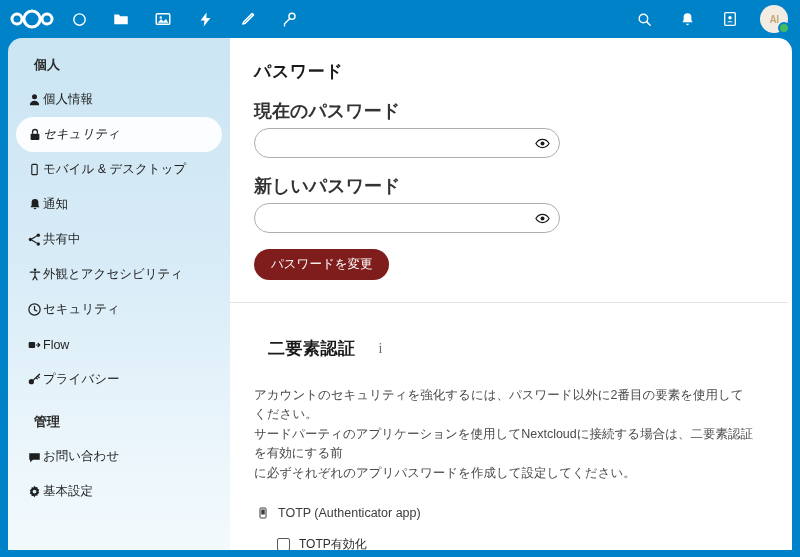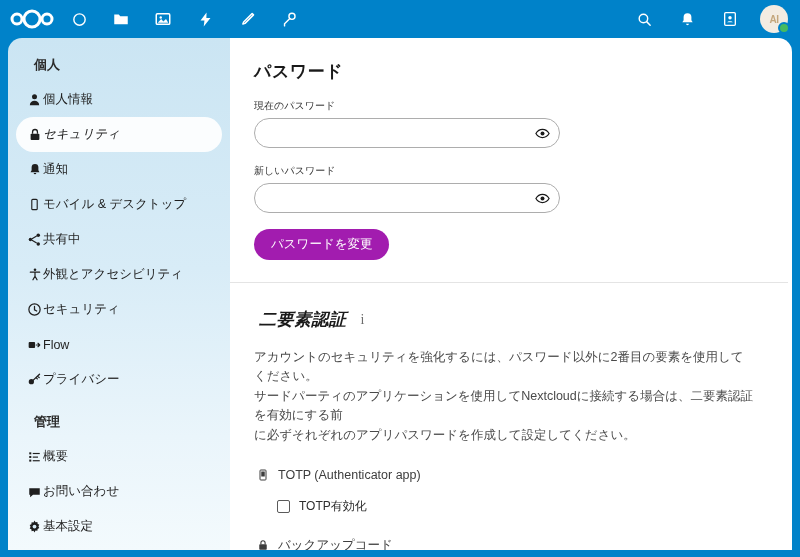--- a/index.html
+++ b/index.html
@@ -83,38 +83,38 @@
   .content {
     flex: 1; height: 512px;
     background: #ffffff;
     padding: 22px 26px 0 24px;
     overflow: hidden;
   }
   .h2 {
     font-size: 17px; font-weight: bold; color: #1a1a1a;
     margin-bottom: 16px; letter-spacing: 0.5px;
   }
-  .field-label { font-size: 10px; color: #333; margin-bottom: 5px; }
+  .field-label { font-size: 18px; color: #333; margin-bottom: 5px; font-weight: bold; }
   .input-wrap { position: relative; width: 306px; margin-bottom: 16px; }
   .input-box {
     width: 306px; height: 30px;
     border: 1.5px solid #adadad; border-radius: 16px;
     background: #fff; font-size: 12.5px;
     padding: 0 34px 0 12px;
     font-family: inherit; color: #222;
     outline: none;
   }
   .eye-btn {
     position: absolute; right: 9px; top: 6px;
     width: 18px; height: 18px; cursor: pointer;
     display: flex; align-items: center; justify-content: center;
   }
   .btn-primary-disabled {
     height: 31px; padding: 0 17px;
-    background: #a21caf; color: #ffffff;
+    background: #7f1d1d; color: #ffffff;
     border: none; border-radius: 16px;
     font-size: 12.5px; font-family: inherit;
     cursor: default;
   }
   .divider {
     height: 1px; background: #e4e4e4;
     margin: 22px 0 0 -24px; width: 558px;
   }
 
   .h2-row { display: flex; align-items: center; gap: 9px; margin-top: 20px; margin-bottom: 12px; }
@@ -235,35 +235,35 @@
         <svg width="14" height="15" viewBox="0 0 24 24">
             <rect x="4.5" y="10.5" width="15" height="11" rx="1.6" fill="#1f1f1f"></rect>
             <path d="M7.8 10.5V7.6a4.2 4.2 0 018.4 0v2.9" fill="none" stroke="#1f1f1f" stroke-width="2.2"></path>
           </svg>
       </span>
       <span class="side-label">セキュリティ</span>
     </div>
 
     <div class="side-item">
       <span class="side-ico">
+        <svg width="13" height="15" viewBox="0 0 24 24">
+            <rect x="7" y="2.5" width="10" height="19" rx="1.8" fill="none" stroke="#1f1f1f" stroke-width="2.1"></rect>
+          </svg>
+      </span>
+      <span class="side-label">モバイル &amp; デスクトップ</span>
+    </div>
+
+    <div class="side-item">
+      <span class="side-ico">
         <svg width="14" height="15" viewBox="0 0 24 24">
             <path d="M12 2.5a5.8 5.8 0 00-5.8 5.8v5l-1.9 3.2h15.4l-1.9-3.2v-5A5.8 5.8 0 0012 2.5z" fill="#1f1f1f"></path>
             <path d="M9.8 18a2.2 2.2 0 004.4 0z" fill="#1f1f1f"></path>
           </svg>
       </span>
       <span class="side-label">通知</span>
-    </div>
-
-    <div class="side-item">
-      <span class="side-ico">
-        <svg width="13" height="15" viewBox="0 0 24 24">
-            <rect x="7" y="2.5" width="10" height="19" rx="1.8" fill="none" stroke="#1f1f1f" stroke-width="2.1"></rect>
-          </svg>
-      </span>
-      <span class="side-label">モバイル &amp; デスクトップ</span>
     </div>
 
     <div class="side-item">
       <span class="side-ico">
         <svg width="15" height="15" viewBox="0 0 24 24">
             <circle cx="18" cy="5" r="2.8" fill="#1f1f1f"></circle>
             <circle cx="18" cy="19" r="2.8" fill="#1f1f1f"></circle>
             <circle cx="5.5" cy="12" r="2.8" fill="#1f1f1f"></circle>
             <path d="M8 10.8l7.5-4.3M8 13.2l7.5 4.3" stroke="#1f1f1f" stroke-width="1.9"></path>
           </svg>
@@ -306,33 +306,20 @@
         <svg width="15" height="15" viewBox="0 0 24 24">
             <circle cx="7" cy="15.5" r="4.2" fill="#1f1f1f"></circle>
             <path d="M10 13L20 3.5M17 6.5l2.5 2.5M14.5 9l2 2" stroke="#1f1f1f" stroke-width="2.2" stroke-linecap="round"></path>
           </svg>
       </span>
       <span class="side-label">プライバシー</span>
     </div>
 
     <div class="side-caption second">管理</div>
 
-    <div class="side-item">
-      <span class="side-ico">
-        <svg width="15" height="14" viewBox="0 0 24 24">
-            <rect x="3" y="4" width="3.5" height="3.5" fill="#1f1f1f"></rect>
-            <rect x="3" y="10.2" width="3.5" height="3.5" fill="#1f1f1f"></rect>
-            <rect x="3" y="16.4" width="3.5" height="3.5" fill="#1f1f1f"></rect>
-            <rect x="9" y="5" width="12" height="2" fill="#1f1f1f"></rect>
-            <rect x="9" y="11.2" width="9" height="2" fill="#1f1f1f"></rect>
-            <rect x="9" y="17.4" width="12" height="2" fill="#1f1f1f"></rect>
-          </svg>
-      </span>
-      <span class="side-label">概要</span>
-    </div>
 
     <div class="side-item">
       <span class="side-ico">
         <svg width="15" height="14" viewBox="0 0 24 24">
             <path d="M3 5.5h18v11H9.5L4.5 21v-4.5H3z" fill="#1f1f1f"></path>
           </svg>
       </span>
       <span class="side-label">お問い合わせ</span>
     </div>
 
@@ -371,21 +358,21 @@
             <circle cx="12" cy="12" r="3.2" fill="#1a1a1a"></circle>
           </svg>
       </span>
     </div>
 
     <button class="btn-primary-disabled">パスワードを変更</button>
 
     <div class="divider"></div>
 
     <div class="h2-row">
-      <span class="h2" style="margin:5px;font-style:italic;">二要素認証</span>
+      <span class="h2" style="margin:14px;">二要素認証</span>
       <span class="info-i">i</span>
     </div>
 
     <div class="desc">
       <div>アカウントのセキュリティを強化するには、パスワード以外に2番目の要素を使用してください。</div>
       <div>サードパーティのアプリケーションを使用してNextcloudに接続する場合は、二要素認証を有効にする前</div>
       <div>に必ずそれぞれのアプリパスワードを作成して設定してください。</div>
     </div>
 
     <div class="prov-head">

